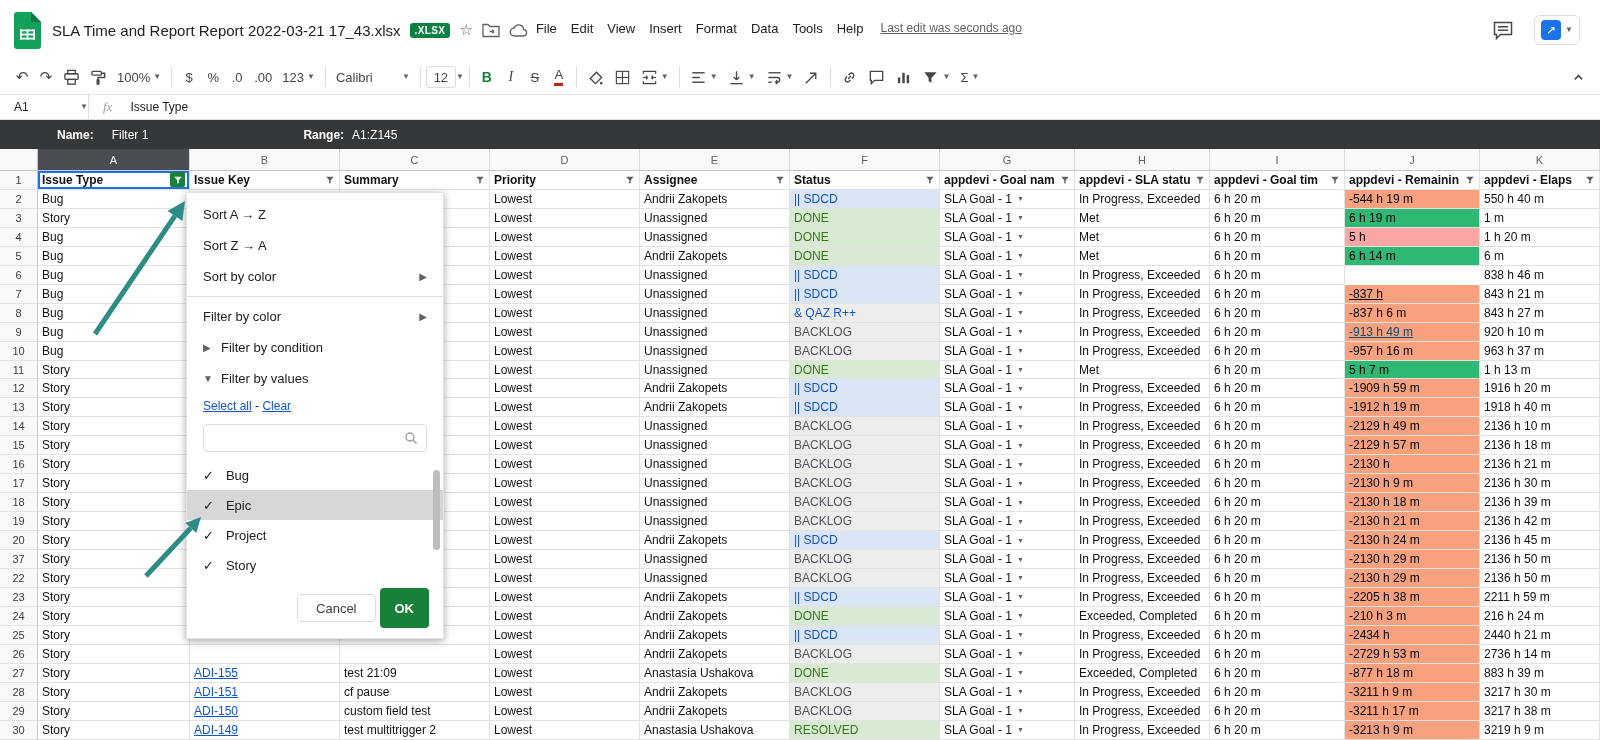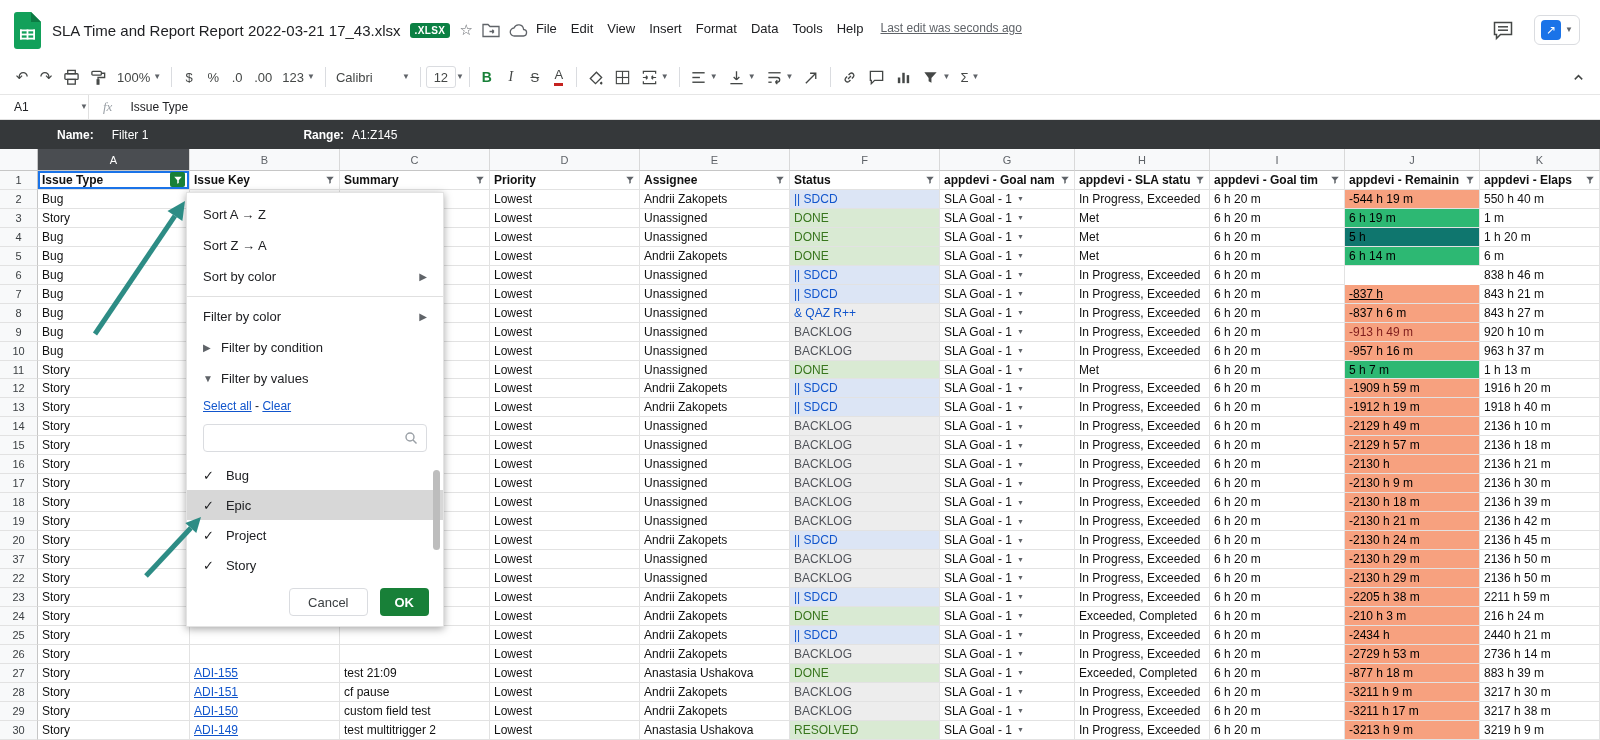--- a/index.html
+++ b/index.html
@@ -92,24 +92,24 @@
   .fm-links a { color:#1155cc; text-decoration:underline; }
   .fm-search { margin:8px 16px 8px 16px; border:1px solid #dadce0; border-radius:4px; height:28px;
                display:flex; align-items:center; padding:0 8px; }
   .fm-search input { border:none; outline:none; flex:1; font-size:13px; min-width:0;
                      font-family:"Liberation Sans", sans-serif; }
   .fm-list { position:relative; }
   .fm-value { height:30px; display:flex; align-items:center; padding:0 16px; gap:12px; }
   .fm-value.highlight { background:#d7d7d7; }
   .check { font-size:13px; color:#202124; }
   .fm-scroll-thumb { position:absolute; right:3px; top:10px; width:7px; height:80px; background:#bdbdbd; border-radius:4px; }
-  .fm-buttons { display:flex; justify-content:flex-end; align-items:center; gap:12px; padding:8px 14px 2px 16px; }
+  .fm-buttons { display:flex; justify-content:flex-end; align-items:center; gap:4px; padding:8px 14px 2px 16px; }
   .btn-cancel { border:1px solid #dadce0; background:#fff; color:#3c4043; height:28px; padding:0 18px;
                 border-radius:4px; font-size:13px; font-family:"Liberation Sans", sans-serif; }
-  .btn-ok { border:none; background:#188038; color:#fff; height:28px; padding:0 15px; border-radius:4px;
+  .btn-ok { border:none; background:#188038; color:#fff; height:40px; padding:0 15px; border-radius:4px;
             font-size:13px; font-weight:700; font-family:"Liberation Sans", sans-serif; }
 
   
   .arrows { position:absolute; left:0; top:0; z-index:60; pointer-events:none; }
 </style>
 </head>
 <body>
 
 <div class="app">
 
@@ -465,21 +465,21 @@
       <div class="cell"></div>
       <div class="cell">Lowest</div>
       <div class="cell">Unassigned</div>
       <div class="cell" style="background: rgb(217, 234, 211); color: rgb(56, 118, 29);">DONE</div>
       <div class="cell">
         <span>SLA Goal - 1</span>
         <span class="goal-caret">▼</span>
       </div>
       <div class="cell">Met</div>
       <div class="cell">6 h 20 m</div>
-      <div class="cell" style="background: #0f766e; color: rgb(0, 0, 0);">5 h</div>
+      <div class="cell" style="background: #fca5a5; color: rgb(0, 0, 0);">5 h</div>
       <div class="cell">1 h 20 m</div>
       <div class="gutter">5</div>
       <div class="cell">Bug</div>
       <div class="cell"></div>
       <div class="cell"></div>
       <div class="cell">Lowest</div>
       <div class="cell">Andrii Zakopets</div>
       <div class="cell" style="background: rgb(217, 234, 211); color: rgb(56, 118, 29);">DONE</div>
       <div class="cell">
         <span>SLA Goal - 1</span>
@@ -540,21 +540,21 @@
       <div class="cell"></div>
       <div class="cell">Lowest</div>
       <div class="cell">Unassigned</div>
       <div class="cell" style="background: rgb(237, 237, 237); color: rgb(80, 83, 90);">BACKLOG</div>
       <div class="cell">
         <span>SLA Goal - 1</span>
         <span class="goal-caret">▼</span>
       </div>
       <div class="cell">In Progress, Exceeded</div>
       <div class="cell">6 h 20 m</div>
-      <div class="cell" style="background: rgb(247, 161, 127); color: #7f1d1d;">-913 h 49 m</div>
+      <div class="cell" style="background: rgb(247, 161, 127); color: #0c4a6e; text-decoration: underline;">-913 h 49 m</div>
       <div class="cell">920 h 10 m</div>
       <div class="gutter">10</div>
       <div class="cell">Bug</div>
       <div class="cell"></div>
       <div class="cell"></div>
       <div class="cell">Lowest</div>
       <div class="cell">Unassigned</div>
       <div class="cell" style="background: rgb(237, 237, 237); color: rgb(80, 83, 90);">BACKLOG</div>
       <div class="cell">
         <span>SLA Goal - 1</span>

